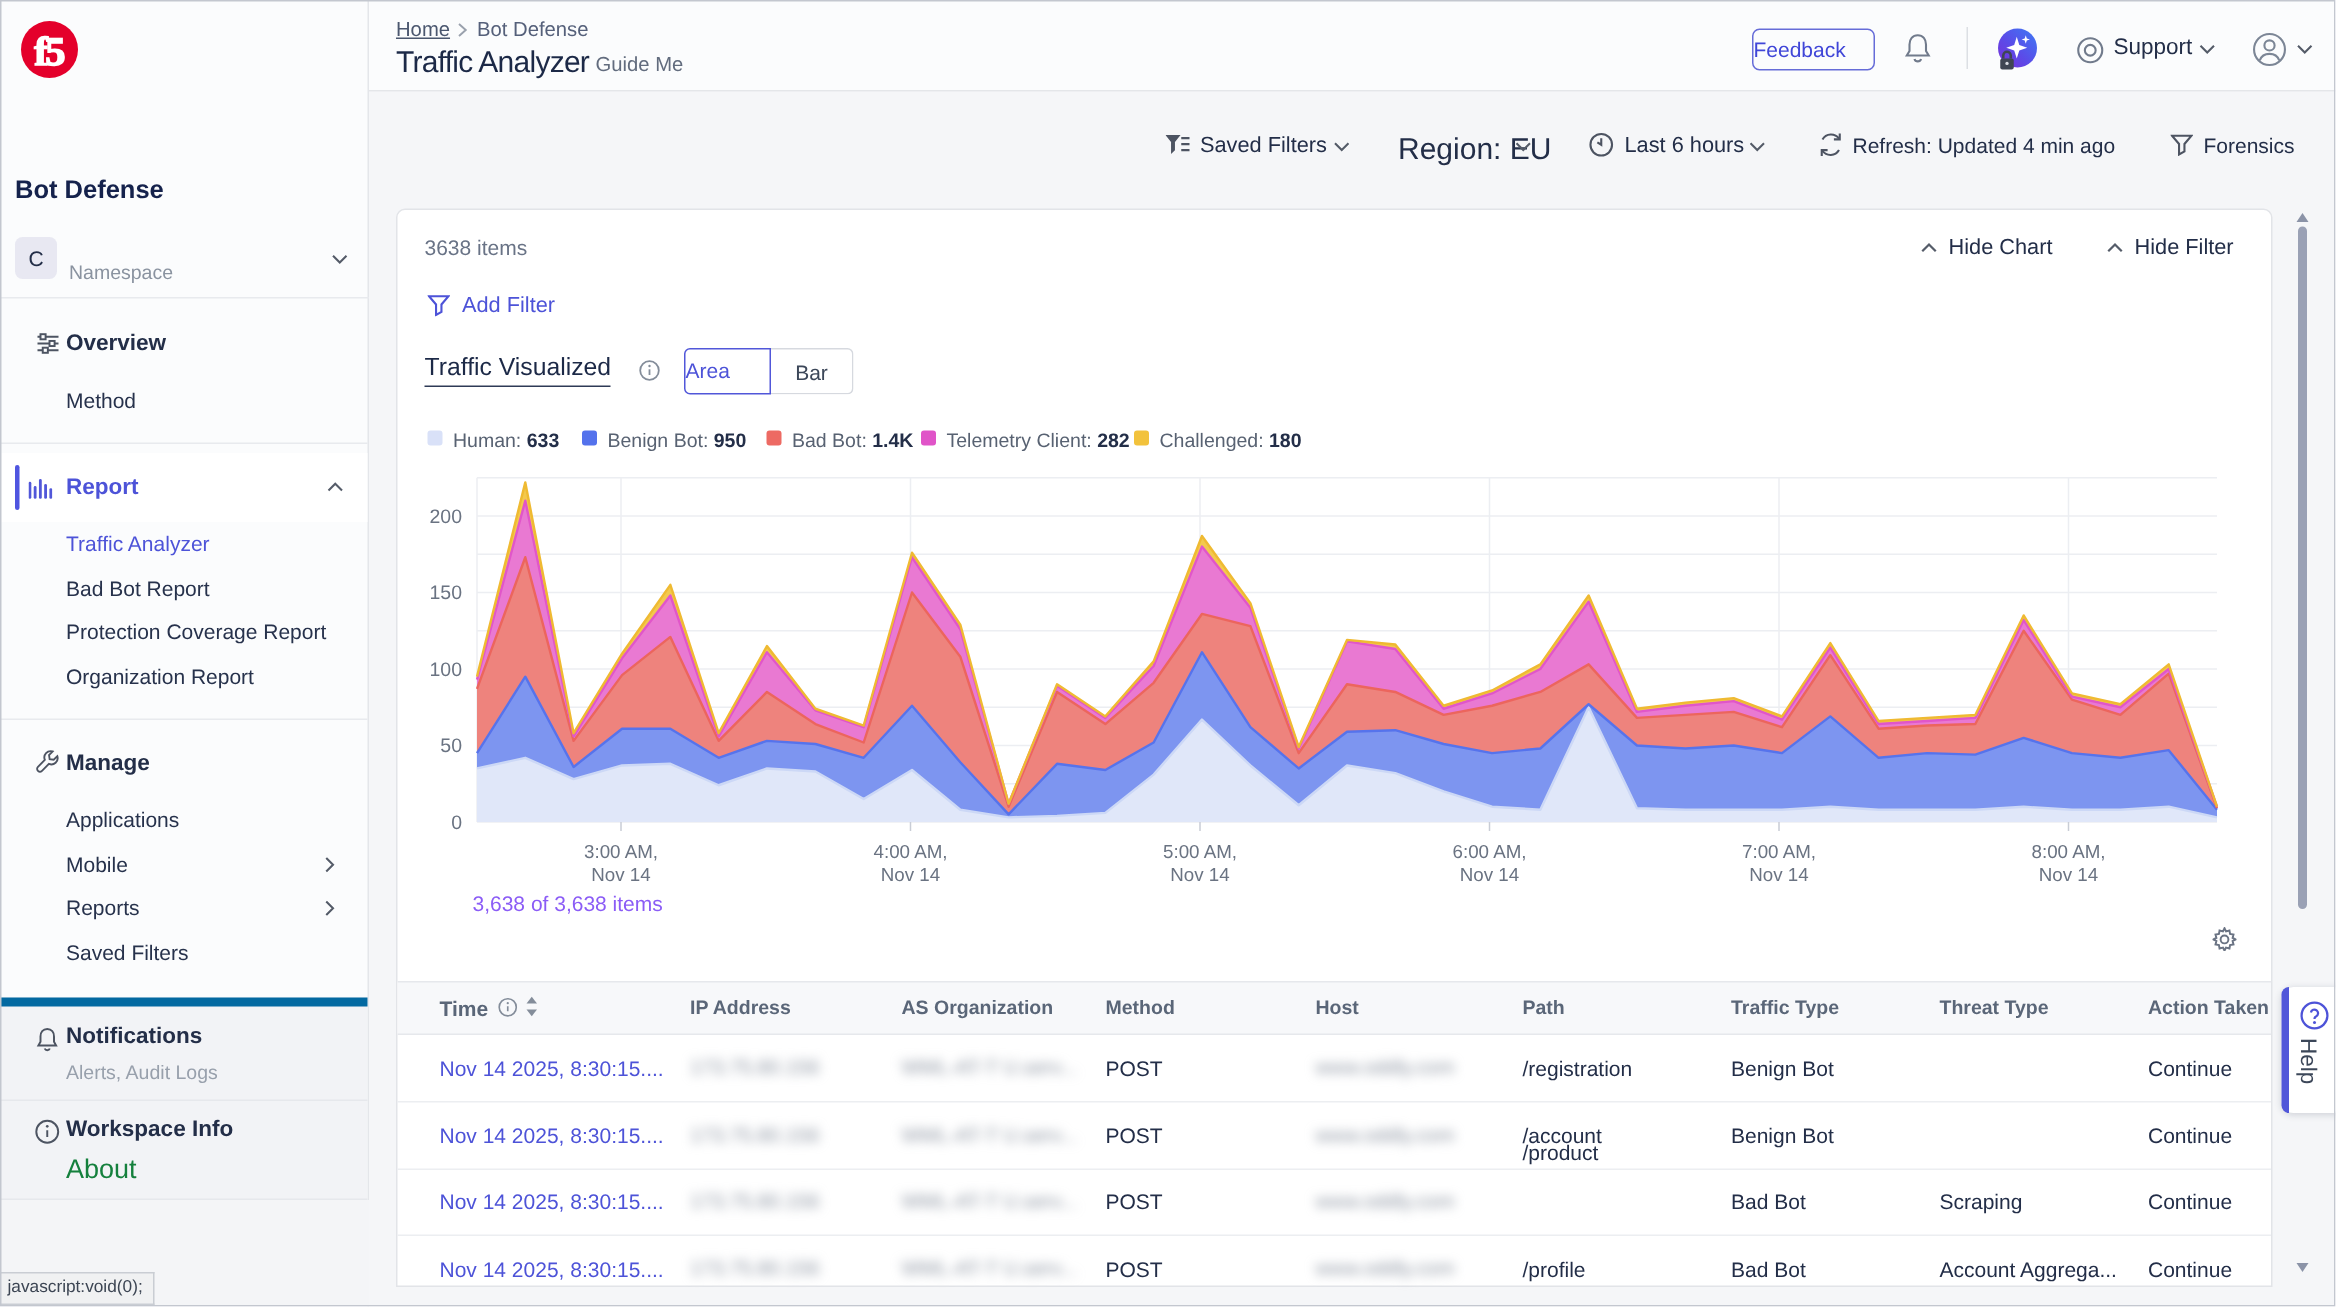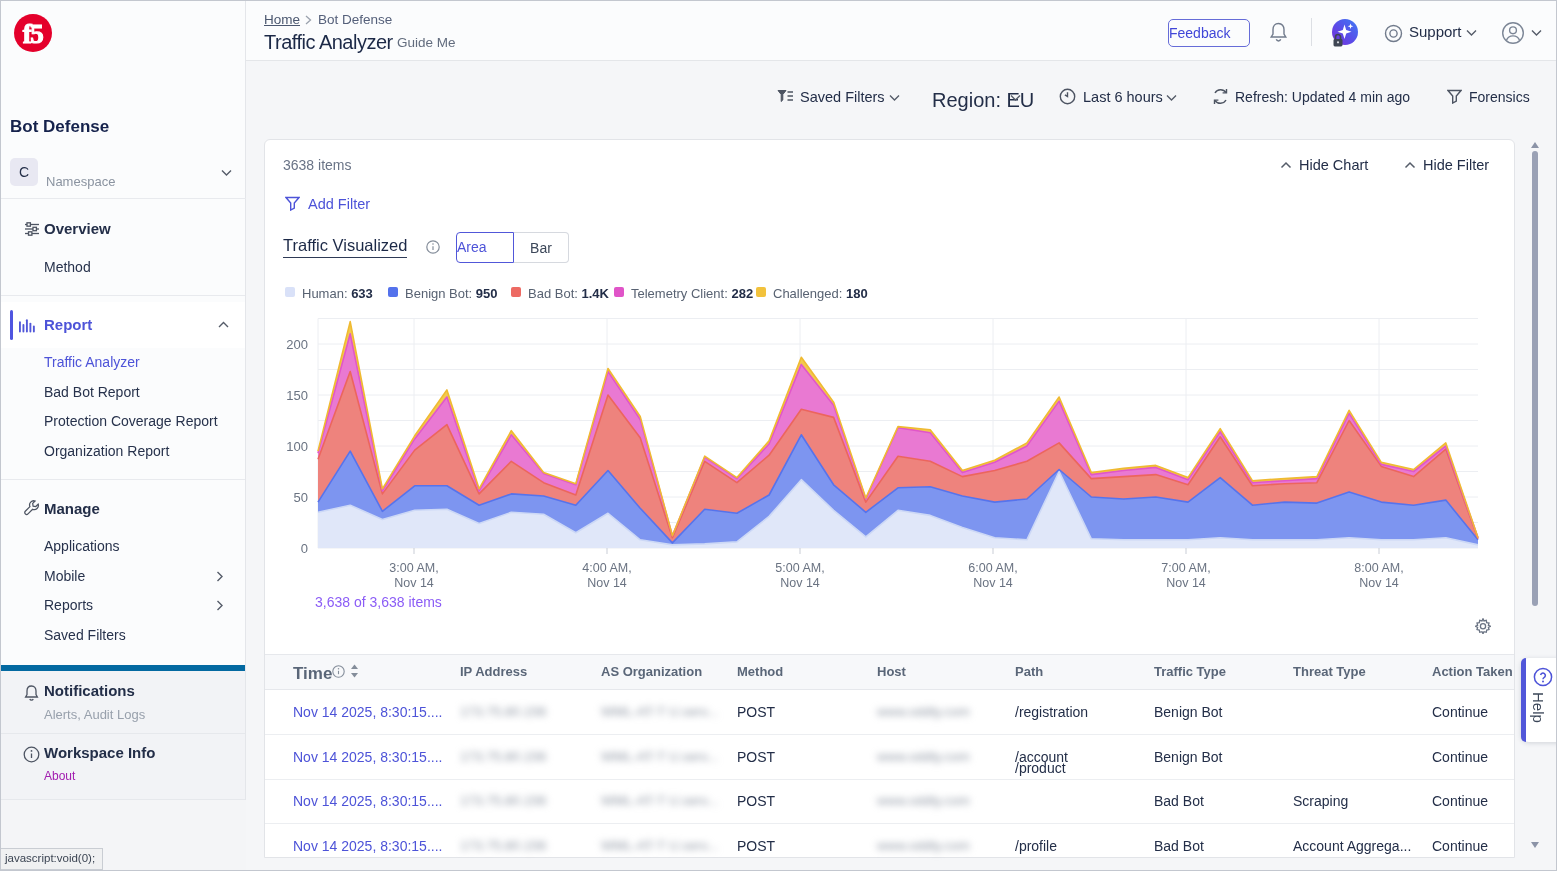--- a/index.html
+++ b/index.html
@@ -81,21 +81,21 @@
   <div class="abs" style="left:44px;top:11px;font-size:15px;font-weight:bold;color:#232e48">Notifications</div>
   <div class="abs" style="left:44px;top:36px;font-size:13px;color:#98a0ac">Alerts, Audit Logs</div>
 </div>
 <div class="abs" style="left:0;top:734px;width:245px;height:66px;background:#f2f3f6;border-bottom:1px solid #e6e8ec">
   <svg class="abs" style="left:23px;top:12px" width="17" height="17" viewBox="0 0 17 17" fill="none" stroke="#4d5462" stroke-width="1.3">
     <circle cx="8.5" cy="8.5" r="7.3"></circle>
       <line x1="8.5" y1="7.5" x2="8.5" y2="12"></line>
       <circle cx="8.5" cy="4.9" r="0.9" fill="#4d5462" stroke="none"></circle>
   </svg>
   <div class="abs" style="left:44px;top:10px;font-size:15px;font-weight:bold;color:#232e48">Workspace Info</div>
-  <div class="abs" style="left:44px;top:35px;font-size:12px;color:#a21caf">About</div>
+  <div class="abs" style="left:44px;top:35px;font-size:18px;color:#15803d">About</div>
 </div>
 <div class="abs" style="left:0;top:800px;width:246px;height:71px;background:#f4f5f7"></div>
 <div class="abs" style="left:0;top:848px;height:22px;background:#f0f1f2;border:1px solid #c9cdd3;border-left:none;padding:3px 7px 0 5px;font-size:11.5px;color:#3c4553">javascript:void(0);</div>
 
 <div class="abs" style="left:246px;top:0;width:1311px;height:61px;background:#fbfcfd;border-bottom:1px solid #e4e6e9"></div>
 <div class="abs" style="left:264px;top:12px;font-size:13.5px;color:#55607a"><span style="text-decoration:underline;color:#4b576f">Home</span></div>
 <svg class="abs" style="left:305px;top:15px" width="7" height="10" viewBox="0 0 7 10">
     <polyline points="1,1 5.5,5 1,9" fill="none" stroke="#9aa1ad" stroke-width="1.3"></polyline>
   </svg>
 <div class="abs" style="left:318px;top:12px;font-size:13.5px;color:#55607a">Bot Defense</div>
@@ -276,21 +276,21 @@
         <line x1="1115" y1="242" x2="1115" y2="248"></line>
       </g>
     </svg>
   </div>
 <div class="abs" style="left:315px;top:594px;font-size:14px;color:#8b5cf6">3,638 of 3,638 items</div>
 <svg class="abs" style="left:1475px;top:618px" width="16" height="16" viewBox="0 0 16 16" fill="#6b7484">
   <path d="M8 0.8 l1 2.1 2.3-0.6 0.4 2.3 2.3 0.4-0.6 2.3 2.1 1-2.1 1 0.6 2.3-2.3 0.4-0.4 2.3-2.3-0.6-1 2.1-1-2.1-2.3 0.6-0.4-2.3-2.3-0.4 0.6-2.3-2.1-1 2.1-1-0.6-2.3 2.3-0.4 0.4-2.3 2.3 0.6 Z" fill="none" stroke="#6b7484" stroke-width="1.3"></path>
   <circle cx="8" cy="8.3" r="2.6" fill="none" stroke="#6b7484" stroke-width="1.3"></circle>
 </svg>
 <div class="abs" style="left:265px;top:654px;width:1249px;height:36px;background:#f7f8fa;border-top:1px solid #e6e8ec;border-bottom:1px solid #e6e8ec"></div>
-<div class="abs" style="left:293px;top:664px;font-size:17px;font-weight:bold;color:#5a6678">Time</div>
+<div class="abs" style="left:293px;top:664px;font-size:14px;font-weight:bold;color:#5a6678">Time</div>
 <div class="abs" style="left:460px;top:664px;font-size:13px;font-weight:bold;color:#5a6678">IP Address</div>
 <div class="abs" style="left:601px;top:664px;font-size:13px;font-weight:bold;color:#5a6678">AS Organization</div>
 <div class="abs" style="left:737px;top:664px;font-size:13px;font-weight:bold;color:#5a6678">Method</div>
 <div class="abs" style="left:877px;top:664px;font-size:13px;font-weight:bold;color:#5a6678">Host</div>
 <div class="abs" style="left:1015px;top:664px;font-size:13px;font-weight:bold;color:#5a6678">Path</div>
 <div class="abs" style="left:1154px;top:664px;font-size:13px;font-weight:bold;color:#5a6678">Traffic Type</div>
 <div class="abs" style="left:1293px;top:664px;font-size:13px;font-weight:bold;color:#5a6678">Threat Type</div>
 <div class="abs" style="left:1432px;top:664px;font-size:13px;font-weight:bold;color:#5a6678">Action Taken</div>
 <svg class="abs" style="left:332px;top:665px" width="13" height="13" viewBox="0 0 13 13" fill="none" stroke="#848d9a" stroke-width="1.1">
     <circle cx="6.5" cy="6.5" r="5.7"></circle>

